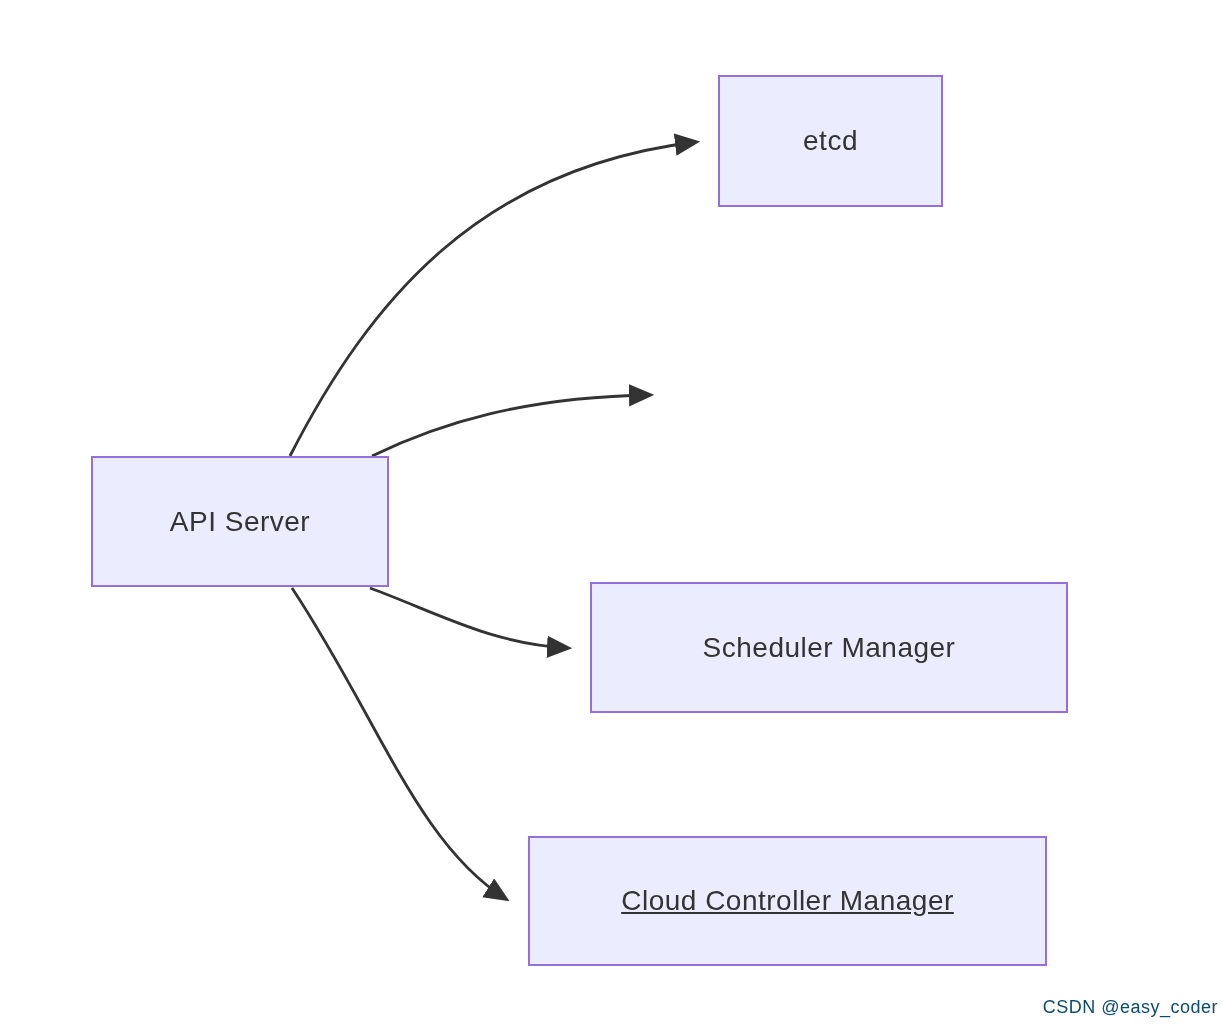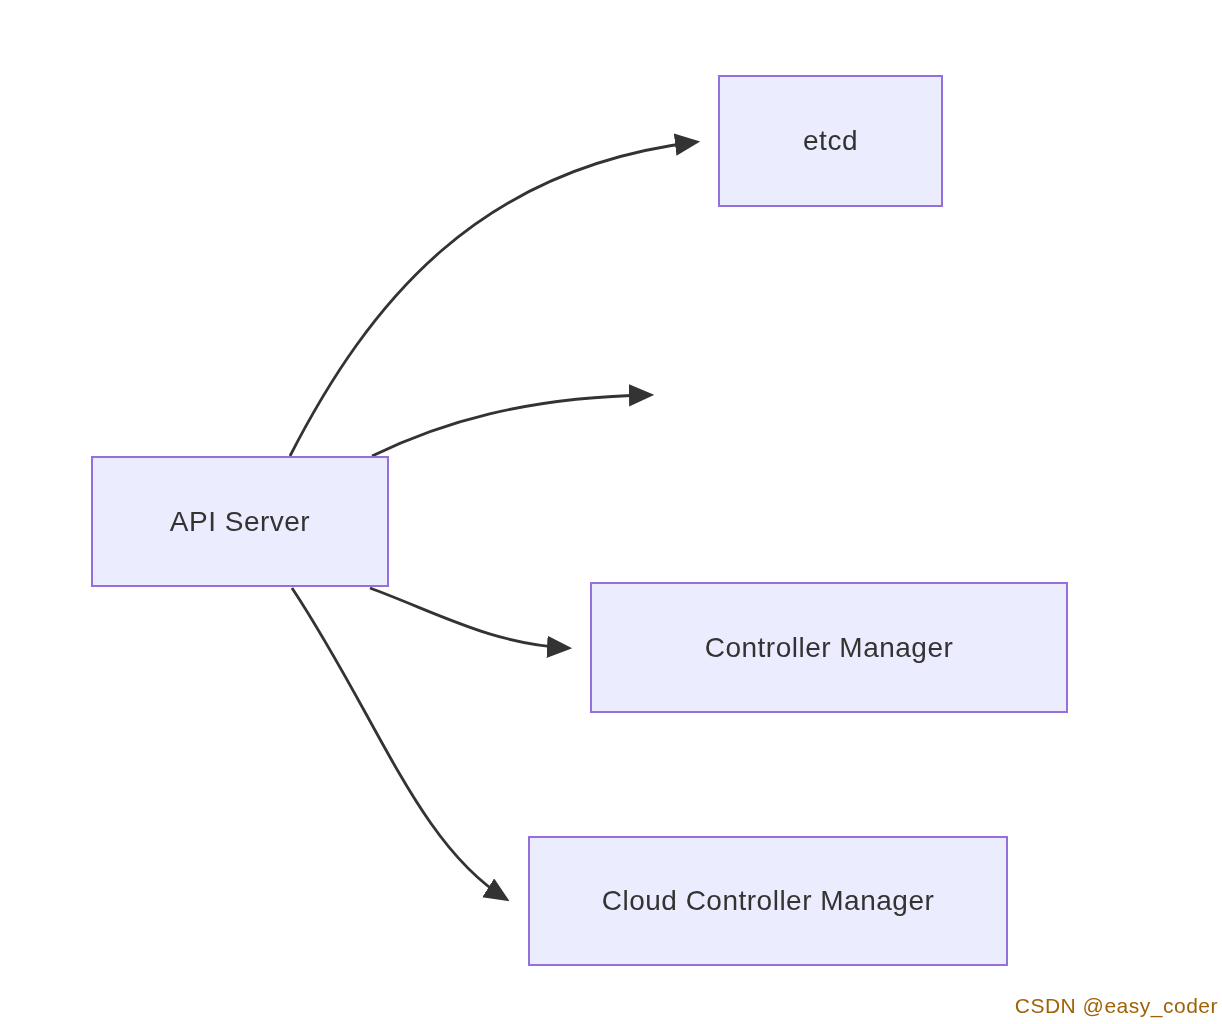--- a/index.html
+++ b/index.html
@@ -33,27 +33,27 @@
     display: flex;
     align-items: center;
     justify-content: center;
     text-align: center;
     letter-spacing: 0.5px;
   }
   .node-api-server            { left: 91px;  top: 456px; width: 298px; height: 131px; }
   .node-etcd                  { left: 718px; top: 75px;  width: 225px; height: 132px; }
   .node-scheduler             { left: 672px; top: 330px; width: 315px; height: 130px; }
   .node-controller-manager    { left: 590px; top: 582px; width: 478px; height: 131px; }
-  .node-cloud-controller-manager { left: 528px; top: 836px; width: 480px; height: 130px; }
+  .node-cloud-controller-manager { left: 528px; top: 836px; width: 519px; height: 130px; text-decoration: underline; }
   .watermark {
     position: absolute;
     right: 4px;
     bottom: 6px;
-    font-size: 21px;
-    color: #a16207;
+    font-size: 18px;
+    color: #0c4a6e;
     letter-spacing: 0.5px;
   }
 </style>
 </head>
 <body>
 
 <div class="canvas">
 
   <svg class="edges-layer" width="1222" height="1024" viewBox="0 0 1222 1024" xmlns="http://www.w3.org/2000/svg">
     <defs>
@@ -72,21 +72,21 @@
   <div class="node node-api-server">
     <span>API Server</span>
   </div>
 
   <div class="node node-etcd">
     <span>etcd</span>
   </div>
 
 
   <div class="node node-controller-manager">
-    <span>Controller Manager</span>
+    <span>Scheduler Manager</span>
   </div>
 
   <div class="node node-cloud-controller-manager">
     <span>Cloud Controller Manager</span>
   </div>
 
   <div class="watermark">CSDN @easy_coder</div>
 
 </div>
 

